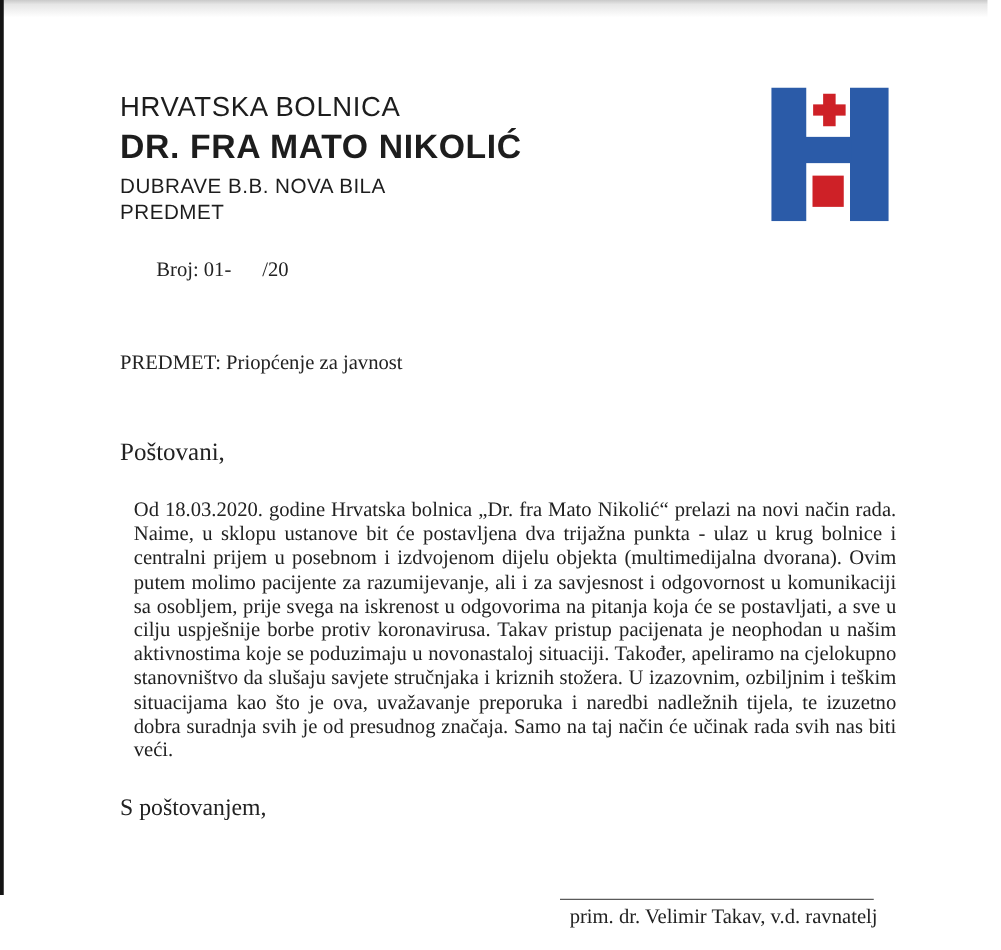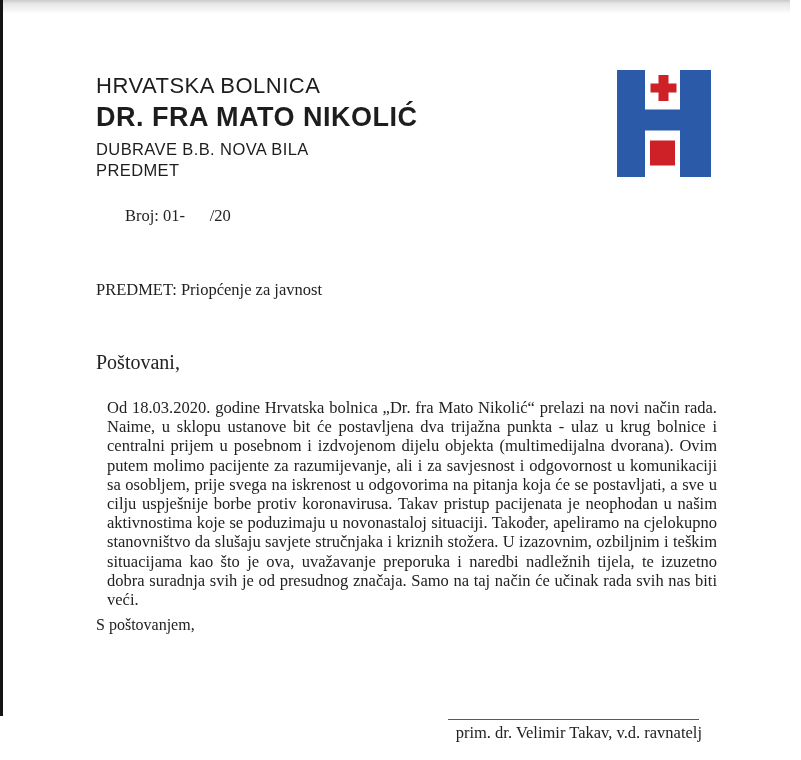--- a/index.html
+++ b/index.html
@@ -41,21 +41,21 @@
     font-size: 16.5px; line-height: 22px; margin-left: 29px;
   }
   .ref .pre { white-space: pre; }
   .subject { position: absolute; left: 96px; top: 280px; font-size: 16.5px; }
   .salutation { position: absolute; left: 96px; top: 351px; font-size: 20px; }
   .body-par {
     position: absolute; left: 95px; top: 386px; width: 610px; margin: 12px;
     font-size: 16.5px; line-height: 19.2px;
     text-align: justify;
   }
-  .closing { position: absolute; left: 96px; top: 616px; font-size: 16px; }
+  .closing { position: absolute; left: 96px; top: 636px; font-size: 19px; }
   .sig-line {
     position: absolute; left: 448px; top: 719px; width: 251px; height: 0;
     border-top: 1px solid #5a5a5a;
   }
   .sig-name {
     position: absolute; left: 402px; top: 723px; width: 300px;
     font-size: 16.5px; text-align: right;
   }
 </style>
 </head>

